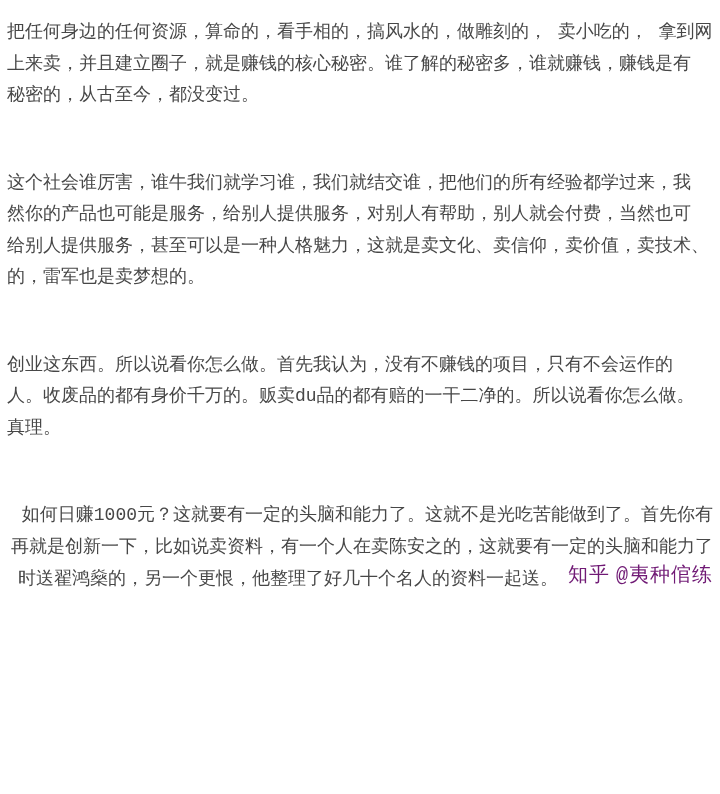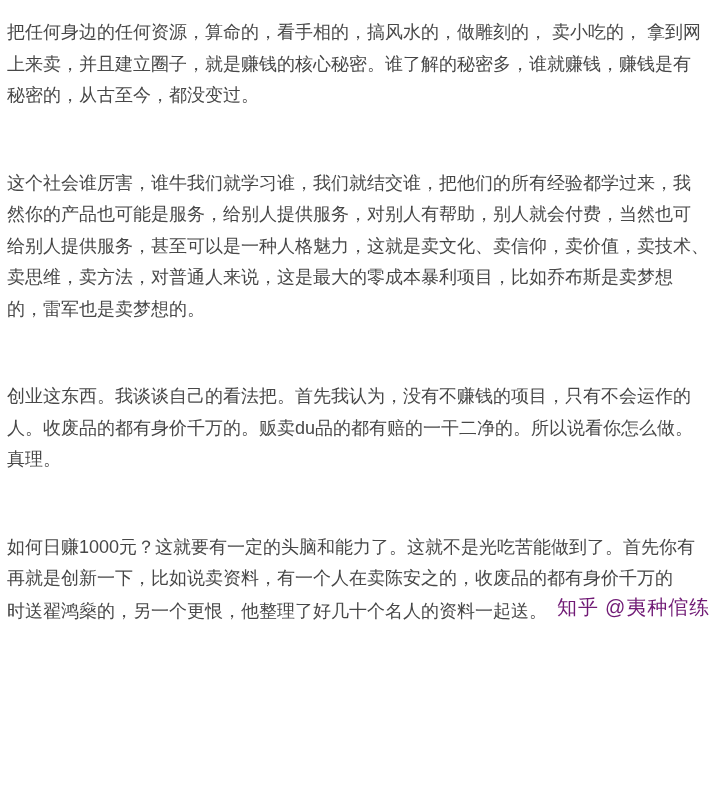--- a/index.html
+++ b/index.html
@@ -10,22 +10,22 @@
     background: #ffffff;
     overflow: hidden;
   }
   .article {
     padding: 17px 7px 0 7px;
     font-family: "Liberation Sans", "DejaVu Sans", sans-serif;
     font-size: 18px;
     line-height: 31.5px;
     color: #474747;
   }
-  .para { margin: 0 0 56px 0; }
-  .para.tight { margin-bottom: 0; }
+  .para { margin: 0 0 56px 0; font-family: Liberation Mono, monospace; }
+  .para.tight { margin-bottom: 0; text-align: right; }
   .line { white-space: nowrap; }
   .watermark {
     font-size: 20px;
     color: #701a75;
     margin-left: 10px;
     position: relative;
     top: -3px;
     letter-spacing: 1px;
   }
   .watermark .brand { margin-right: 6px; }
@@ -38,35 +38,34 @@
   <div class="para">
     <div class="line">把任何身边的任何资源，算命的，看手相的，搞风水的，做雕刻的， 卖小吃的， 拿到网</div>
     <div class="line">上来卖，并且建立圈子，就是赚钱的核心秘密。谁了解的秘密多，谁就赚钱，赚钱是有</div>
     <div class="line">秘密的，从古至今，都没变过。</div>
   </div>
 
   <div class="para">
     <div class="line">这个社会谁厉害，谁牛我们就学习谁，我们就结交谁，把他们的所有经验都学过来，我</div>
     <div class="line">然你的产品也可能是服务，给别人提供服务，对别人有帮助，别人就会付费，当然也可</div>
     <div class="line">给别人提供服务，甚至可以是一种人格魅力，这就是卖文化、卖信仰，卖价值，卖技术、</div>
-    <div class="line">卖思维，卖方法，对普通人来说，这是最大的零成本暴利项目，比如乔布斯是卖梦想</div>
     <div class="line">的，雷军也是卖梦想的。</div>
   </div>
 
   <div class="para">
-    <div class="line">创业这东西。我谈谈自己的看法把。首先我认为，没有不赚钱的项目，只有不会运作的</div>
+    <div class="line">创业这东西。所以说看你怎么做。首先我认为，没有不赚钱的项目，只有不会运作的</div>
     <div class="line">人。收废品的都有身价千万的。贩卖du品的都有赔的一干二净的。所以说看你怎么做。</div>
     <div class="line">真理。</div>
   </div>
 
   <div class="para tight">
     <div class="line">如何日赚1000元？这就要有一定的头脑和能力了。这就不是光吃苦能做到了。首先你有</div>
   </div>
 
 
   <div class="para tight">
-    <div class="line">再就是创新一下，比如说卖资料，有一个人在卖陈安之的，收废品的都有身价千万的</div>
+    <div class="line">再就是创新一下，比如说卖资料，有一个人在卖陈安之的，这就要有一定的头脑和能力了</div>
     <div class="line">
       <span>时送翟鸿燊的，另一个更恨，他整理了好几十个名人的资料一起送。</span><span class="watermark"><span class="brand">知乎</span><span>@夷种倌练</span></span>
     </div>
   </div>
 
 </div>
 
 </body></html>

